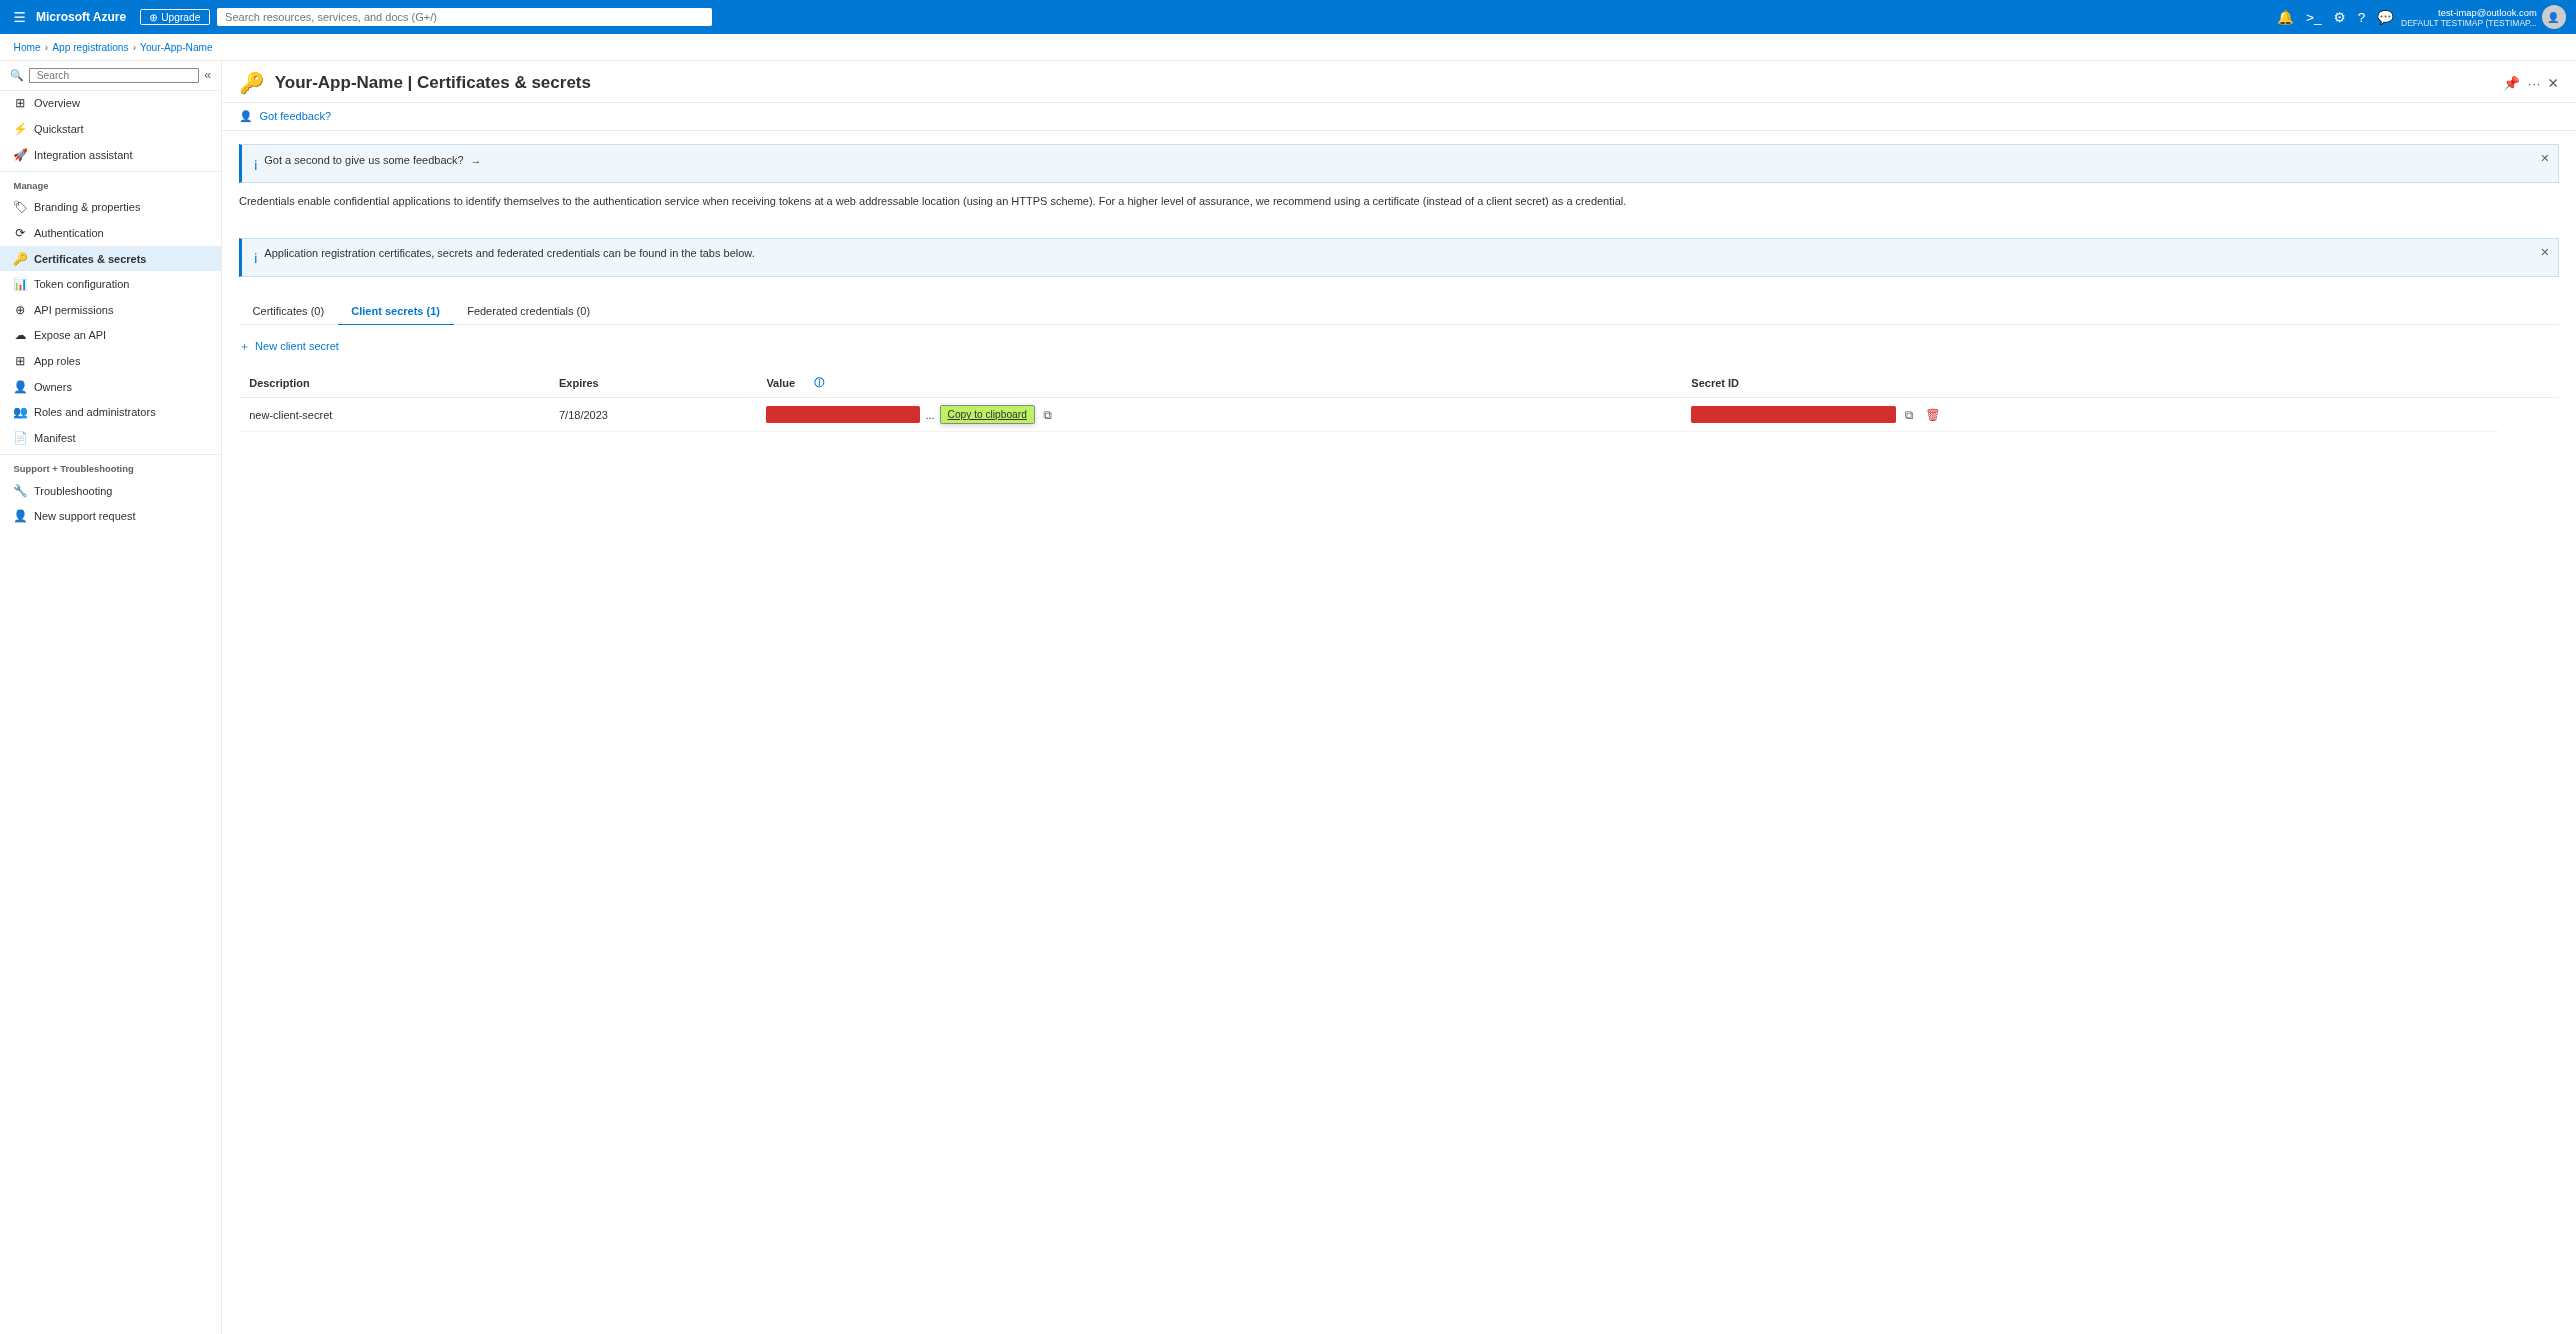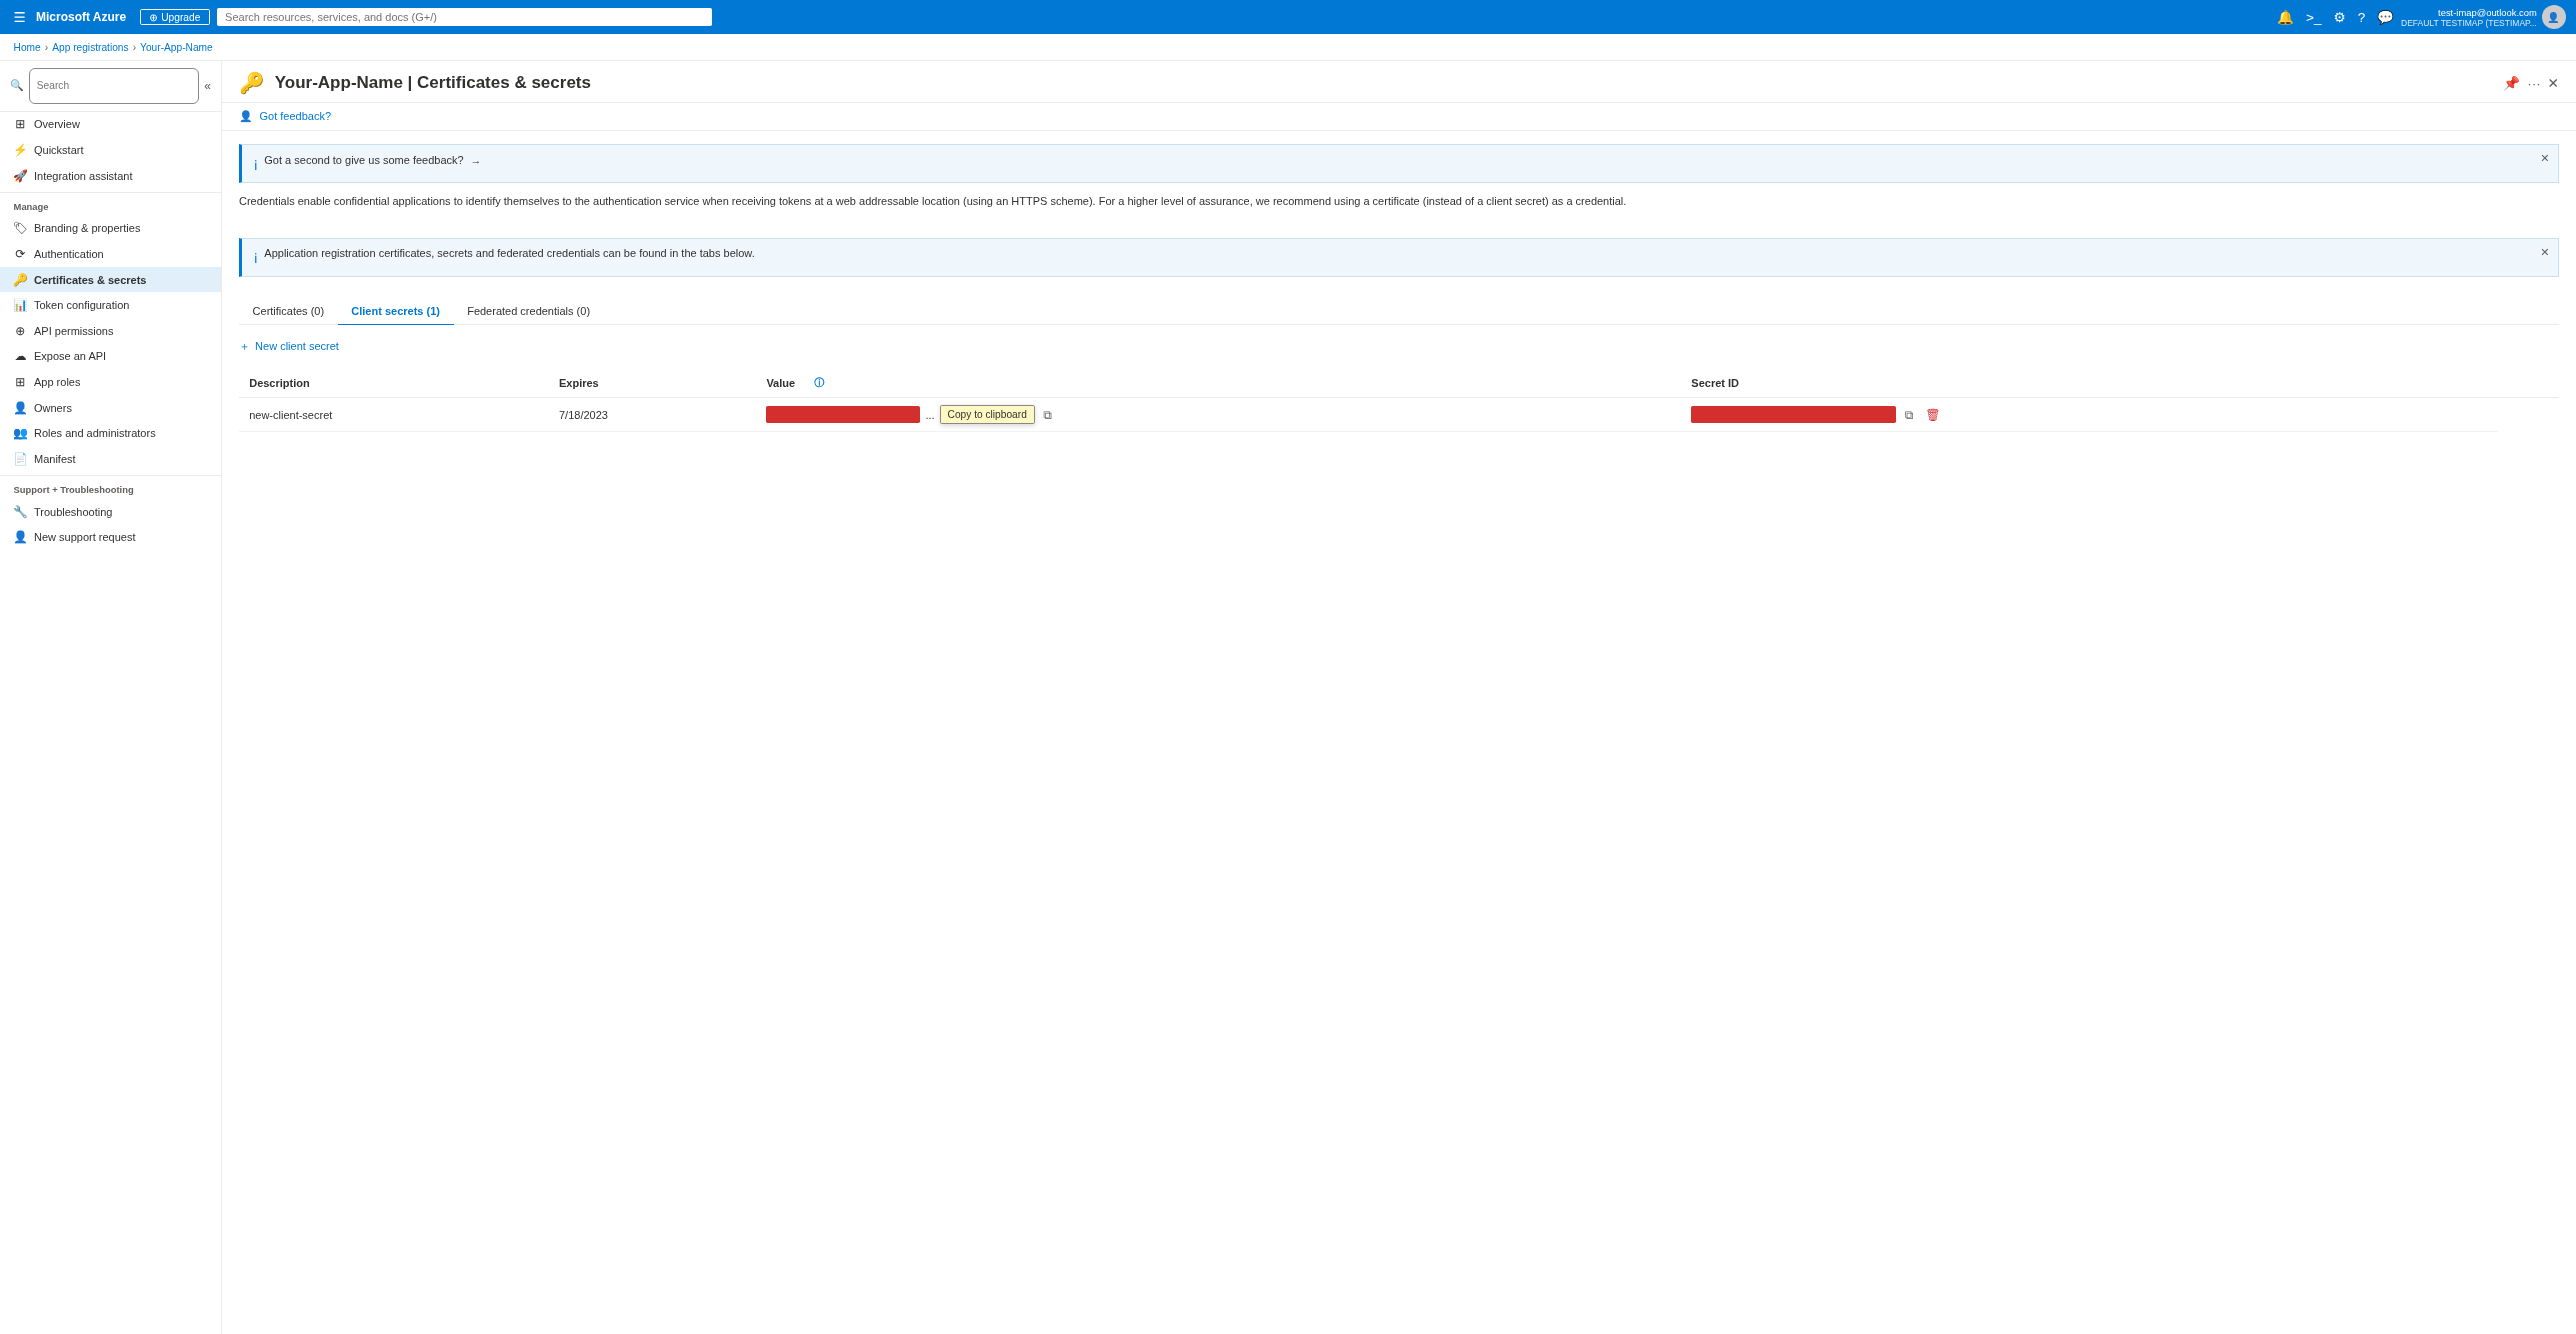--- a/index.html
+++ b/index.html
@@ -41,22 +41,22 @@
     
     .sidebar {
       width: 222px; min-width: 222px; background: #fff; border-right: 0.9px solid #edebe9;
       overflow-y: auto; display: flex; flex-direction: column;
     }
     .sidebar-search {
       padding: 6.8px 10.2px; border-bottom: 0.9px solid #edebe9;
       display: flex; align-items: center; gap: 5.1px;
     }
     .sidebar-search input {
-      flex: 1; border: 0.9px solid #8a8886; border-radius: 6px;
-      padding: 2.6px 6.8px; font-size: 10.2px; height: 36px;
+      flex: 1; border: 0.9px solid #8a8886; border-radius: 1px;
+      padding: 2.6px 6.8px; font-size: 10.2px; height: 15px;
     }
     .sidebar-search .collapse-btn { color: #605e5c; cursor: pointer; font-size: 12px; }
 
     .sidebar-item {
       display: flex; align-items: center; gap: 6.8px; padding: 6px 13.6px;
       cursor: pointer; color: #323130; font-size: 11px;
     }
     .sidebar-item.active { background: #e1effa; font-weight: 600; }
     .sidebar-item .icon { width: 13.6px; height: 13.6px; display: flex; align-items: center; justify-content: center; font-size: 12px; flex-shrink: 0; }
 
@@ -122,23 +122,24 @@
       text-align: left; padding: 6.8px 10.2px; border-bottom: 0.9px solid #edebe9;
       font-weight: 600; color: #323130; background: #fff;
     }
     .secrets-table td { padding: 6.8px 10.2px; border-bottom: 0.9px solid #f3f2f1; vertical-align: middle; }
 
     .value-cell { display: flex; align-items: center; gap: 5.1px; }
     .value-redacted {
       background: #d32f2f; height: 17px; border-radius: 1.7px; display: inline-block;
     }
     .copy-tooltip {
-      background: #fef9c3; border: 0.9px solid #8a8886; padding: 3.4px 6.8px;
+      background: #bef264; border: 0.9px solid #8a8886; padding: 3.4px 6.8px;
       font-size: 10.2px; color: #323130; white-space: nowrap; border-radius: 1.7px;
       box-shadow: 0 1.7px 5.1px rgba(0,0,0,0.15);
+      text-decoration: underline;
     }
     .action-btn {
       background: none; border: none; cursor: pointer; color: #605e5c;
       font-size: 12px; padding: 1.7px 3.4px;
     }
 
     .th-info { display: flex; align-items: center; gap: 19px; }
     .info-circle { font-size: 10.2px; color: #0078d4; cursor: pointer; }
   </style>
 </head>

